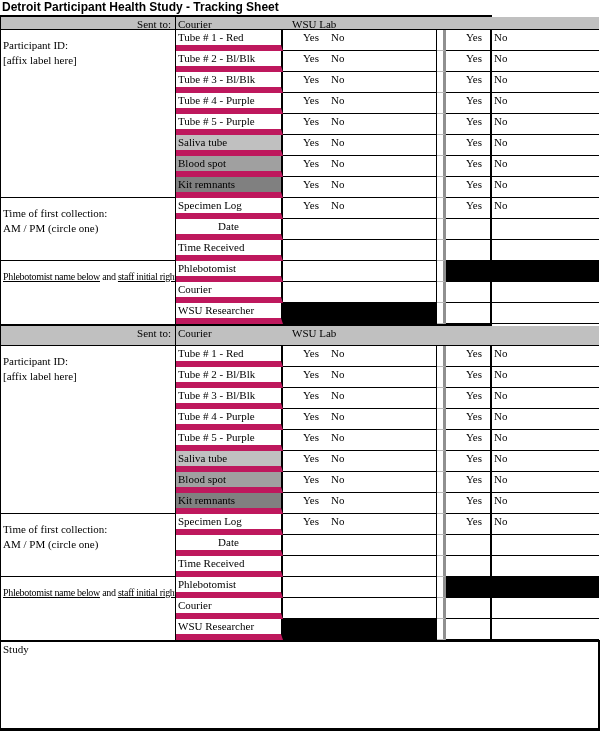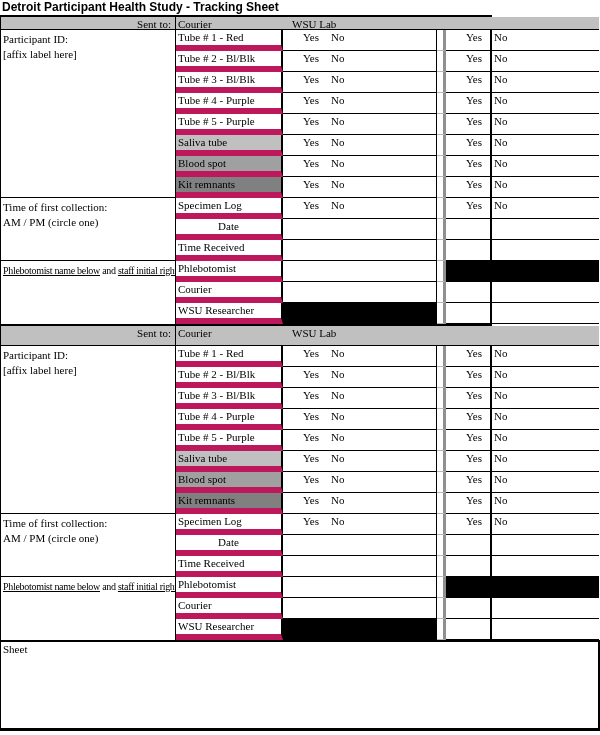--- a/index.html
+++ b/index.html
@@ -17,21 +17,21 @@
   .ca{grid-column:1;border-right:1px solid #000;}
   .cb{grid-column:2;border-right:2px solid #000;border-bottom:6px solid #be185d;
       padding:1px 0 0 2px;}
   .cc{grid-column:3;border-right:1px solid #000;border-bottom:1px solid #000;}
   .cs{grid-column:4;border-right:3px solid #909090;border-bottom:1px solid #b8b8b8;background:#fff;}
   .cd{grid-column:5;border-bottom:1px solid #000;}
   .hdr{background:#c0c0c0;border-bottom:1px solid #000;}
   .hdr-a{text-align:right;padding:1px 4px 0 0;}
   .hdr-bcsd{grid-column:2 / span 4;padding:1px 0 0 2px;position:relative;}
   .hdr-bcsd .wsu{position:absolute;left:116px;top:1px;}
-  .amerge{border-bottom:1px solid #000;padding:2px 2px 0 2px;line-height:15px;}
+  .amerge{border-bottom:1px solid #000;padding:8px 2px 0 2px;line-height:15px;}
   .amerge.last{border-bottom:none;}
   .yn{padding:1px 0 0 20px;}
   .yn .y{display:inline-block;width:28px;}
   .bg-light{background:#c0c0c0;}
   .bg-med{background:#a0a0a0;}
   .bg-dark{background:#808080;}
   .blackout{background:#000;}
   .center{text-align:center;padding-left:0;}
   .phleb-note{font-size:10px;letter-spacing:-0.3px;white-space:nowrap;}
   .u{text-decoration:underline;}
@@ -224,16 +224,16 @@
     <div class="cell cs" style="grid-row:14"></div>
     <div class="cell cd" style="grid-row:14"></div>
 
     <div class="cell cb" style="grid-row:15">WSU Researcher</div>
     <div class="cell cc blackout" style="grid-row:15"></div>
     <div class="cell cs" style="grid-row:15"></div>
     <div class="cell cd" style="grid-row:15"></div>
   </div>
 
   <div class="notes">
-    <span>Sheet</span>
+    <span>Study</span>
   </div>
 
 </div>
 
 </body></html>

